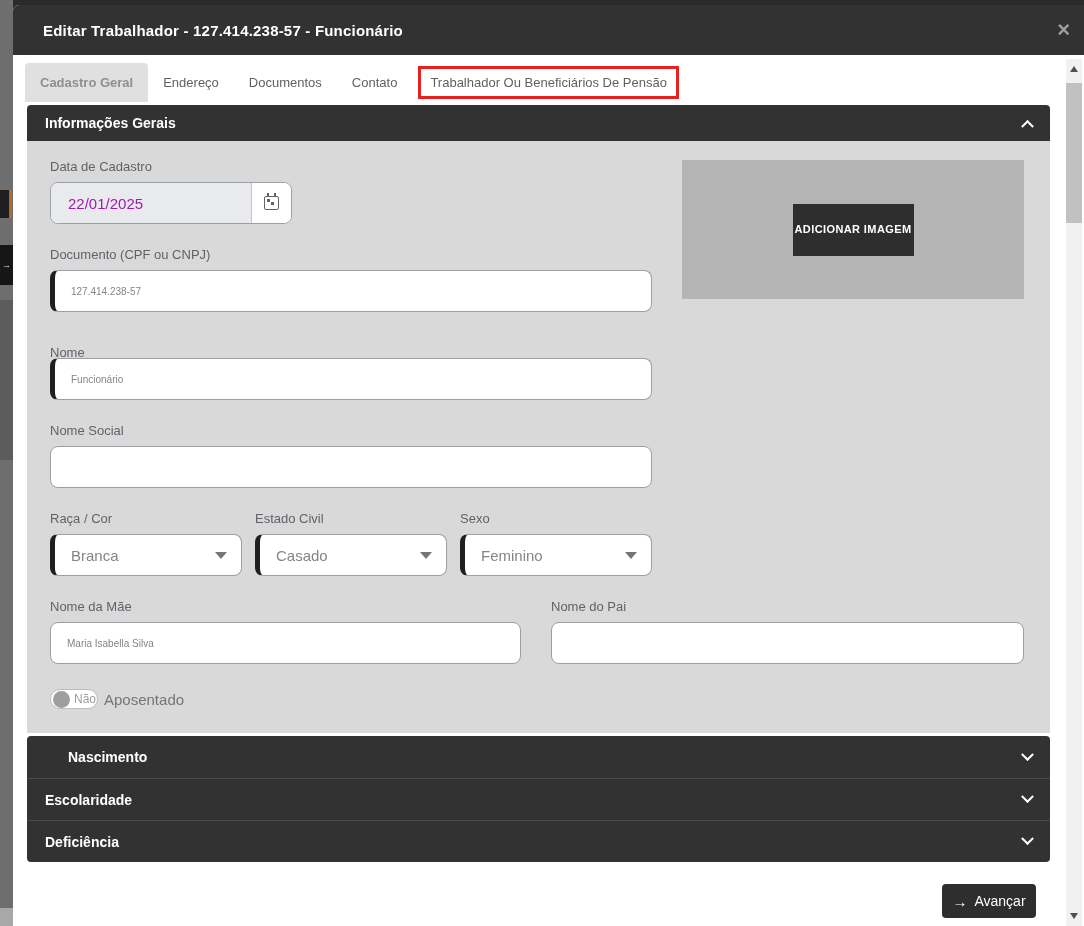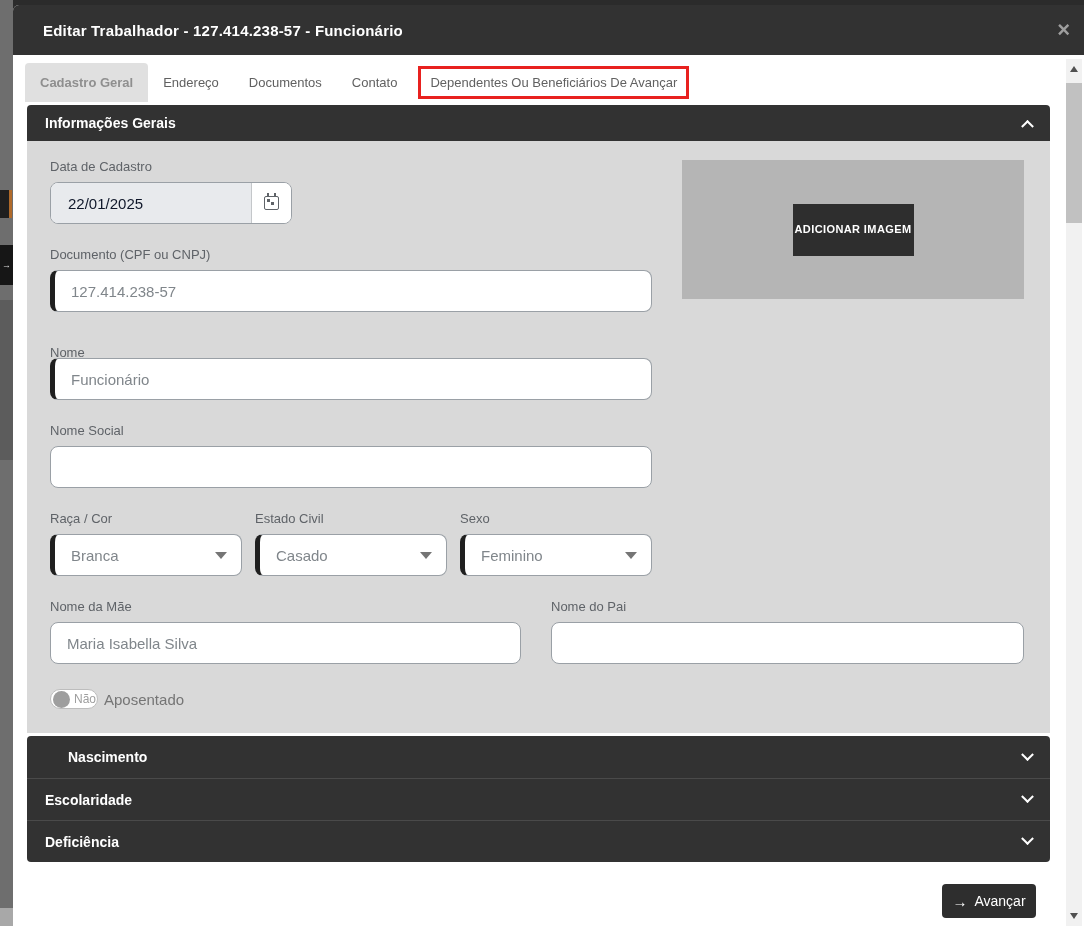--- a/index.html
+++ b/index.html
@@ -35,26 +35,26 @@
   .section-bar.rounded-bottom { border-radius:0 0 4px 4px; }
   .section-bar + .section-bar.collapsed { border-top:1px solid #4a4a4a; }
   .section-title { color:#fff; font-size:14px; font-weight:bold; }
   .chev { margin-left:auto; width:9px; height:9px; border-right:2.5px solid #fff; border-bottom:2.5px solid #fff; }
   .chev.up { transform:rotate(-135deg) translate(-2px,-2px); }
   .chev.down { transform:rotate(45deg) translate(-2px,-2px); }
 
   
   .panel { position:relative; background:#d9d9d9; height:592px; }
   .f-label { position:absolute; font-size:13px; color:#5f6368; }
-  .f-input { position:absolute; height:42px; background:#fff; border:1px solid #9aa0a6; border-radius:8px; font-size:15px; color:#80868b; padding:0 16px; font-family:"Liberation Sans", sans-serif; outline:none; }
+  .f-input { position:absolute; height:42px; background:#fff; border:1px solid #9aa0a6; border-radius:8px; font-size:10px; color:#80868b; padding:0 16px; font-family:"Liberation Sans", sans-serif; outline:none; }
   .f-input.dark-left { border-left:5px solid #1f1f1f; }
 
   
   .date-wrap { position:absolute; left:23px; top:41px; width:242px; height:42px; border:1px solid #9aa0a6; border-radius:8px; background:#fff; display:flex; overflow:hidden; }
-  .date-val { flex:1; background:#e8eaed; display:flex; align-items:center; padding-left:17px; font-size:15px; color:#0f172a; }
+  .date-val { flex:1; background:#e8eaed; display:flex; align-items:center; padding-left:17px; font-size:15px; color:#a21caf; }
   .date-btn { width:40px; background:#fff; border-left:1px solid #c4c7ca; display:flex; align-items:center; justify-content:center; cursor:pointer; }
   .cal-icon { position:relative; width:15px; height:14px; border:1.6px solid #5f6368; border-radius:2px; }
   .cal-icon::before { content:""; position:absolute; top:-4px; left:2px; width:2px; height:3px; background:#5f6368; box-shadow:7px 0 0 #5f6368; }
   .cal-icon::after { content:""; position:absolute; top:2px; left:2px; width:3px; height:3px; background:#5f6368; box-shadow:4px 3px 0 #5f6368; }
 
   
   .f-select { position:absolute; width:192px; height:42px; background:#fff; border:1px solid #9aa0a6; border-left:5px solid #1f1f1f; border-radius:8px; display:flex; align-items:center; padding:0 14px 0 16px; font-size:15px; color:#80868b; cursor:pointer; }
   .caret { margin-left:auto; width:0; height:0; border-left:6px solid transparent; border-right:6px solid transparent; border-top:7px solid #757575; }
 
   
@@ -97,21 +97,21 @@
     <div class="modal-header">
       <div class="modal-title">Editar Trabalhador - 127.414.238-57 - Funcionário</div>
       <div class="close-btn">×</div>
     </div>
 
     <div class="tabbar">
       <div class="tab active">Cadastro Geral</div>
       <div class="tab">Endereço</div>
       <div class="tab">Documentos</div>
       <div class="tab">Contato</div>
-      <div class="tab highlight">Dependentes Ou Beneficiários De Avançar</div>
+      <div class="tab highlight">Trabalhador Ou Beneficiários De Pensão</div>
     </div>
 
     <div class="content">
 
       <div class="section-bar first">
         <span class="section-title">Informações Gerais</span>
         <span class="chev up"></span>
       </div>
 
       <div class="panel">

